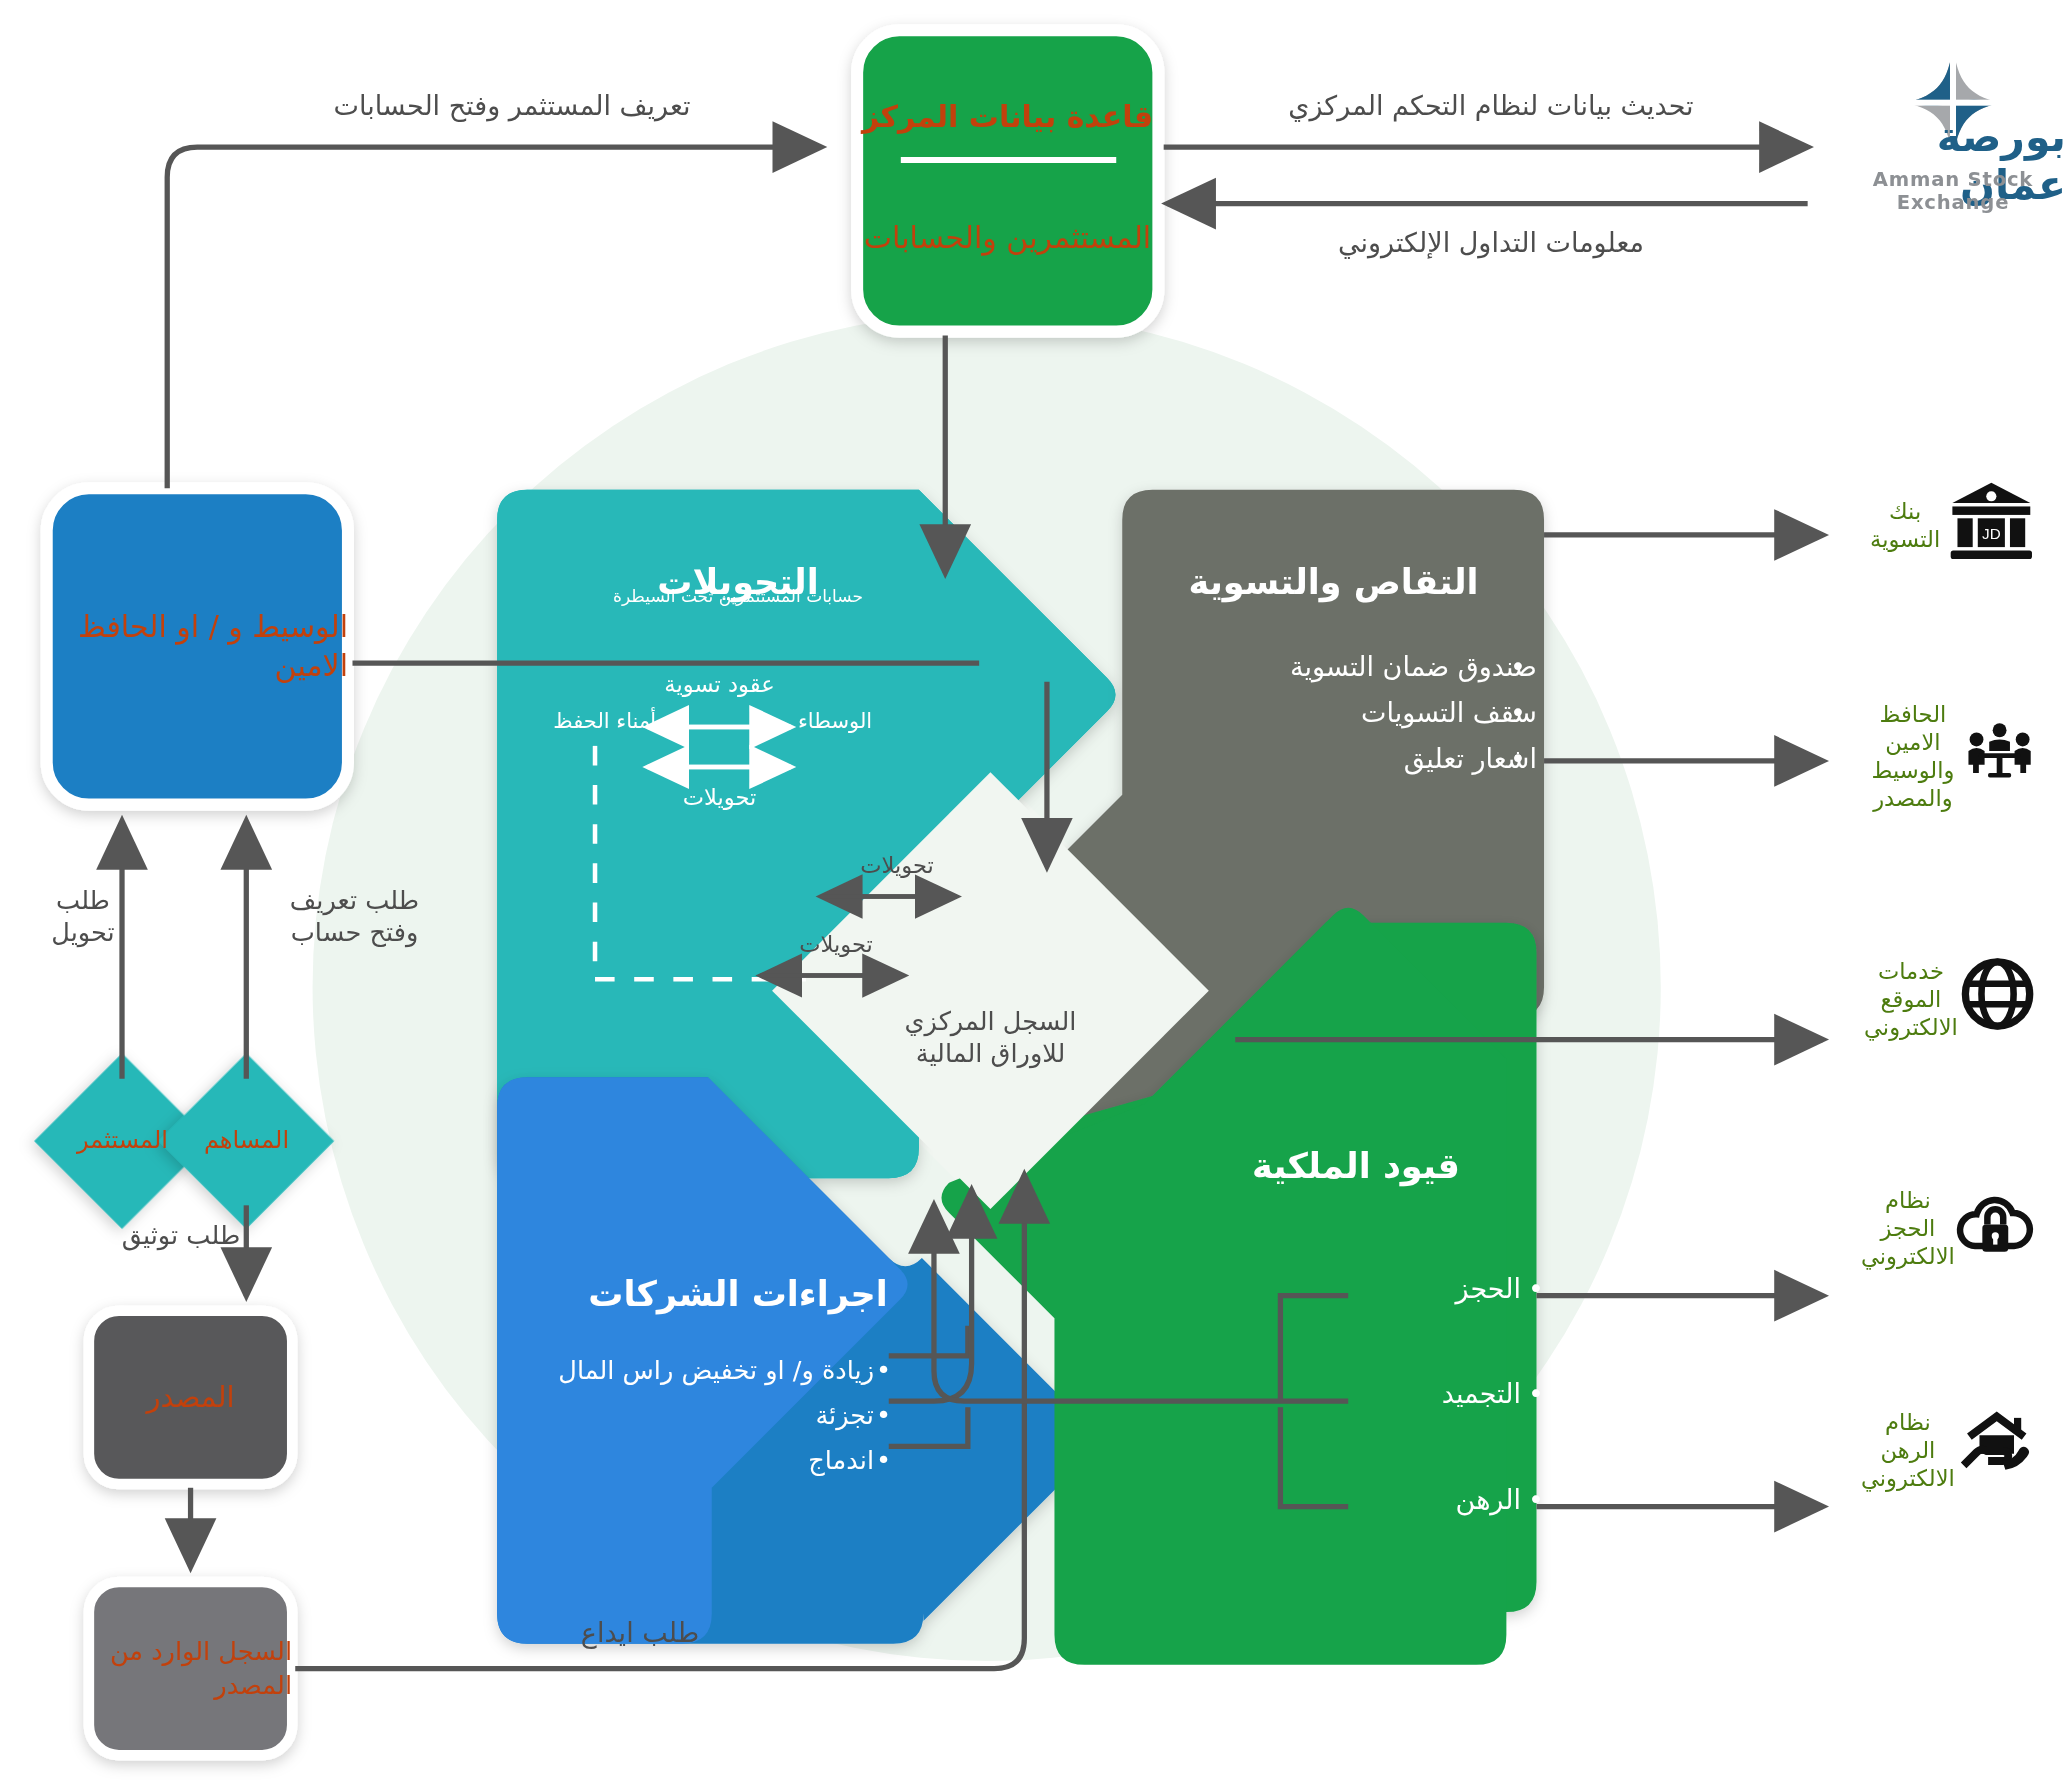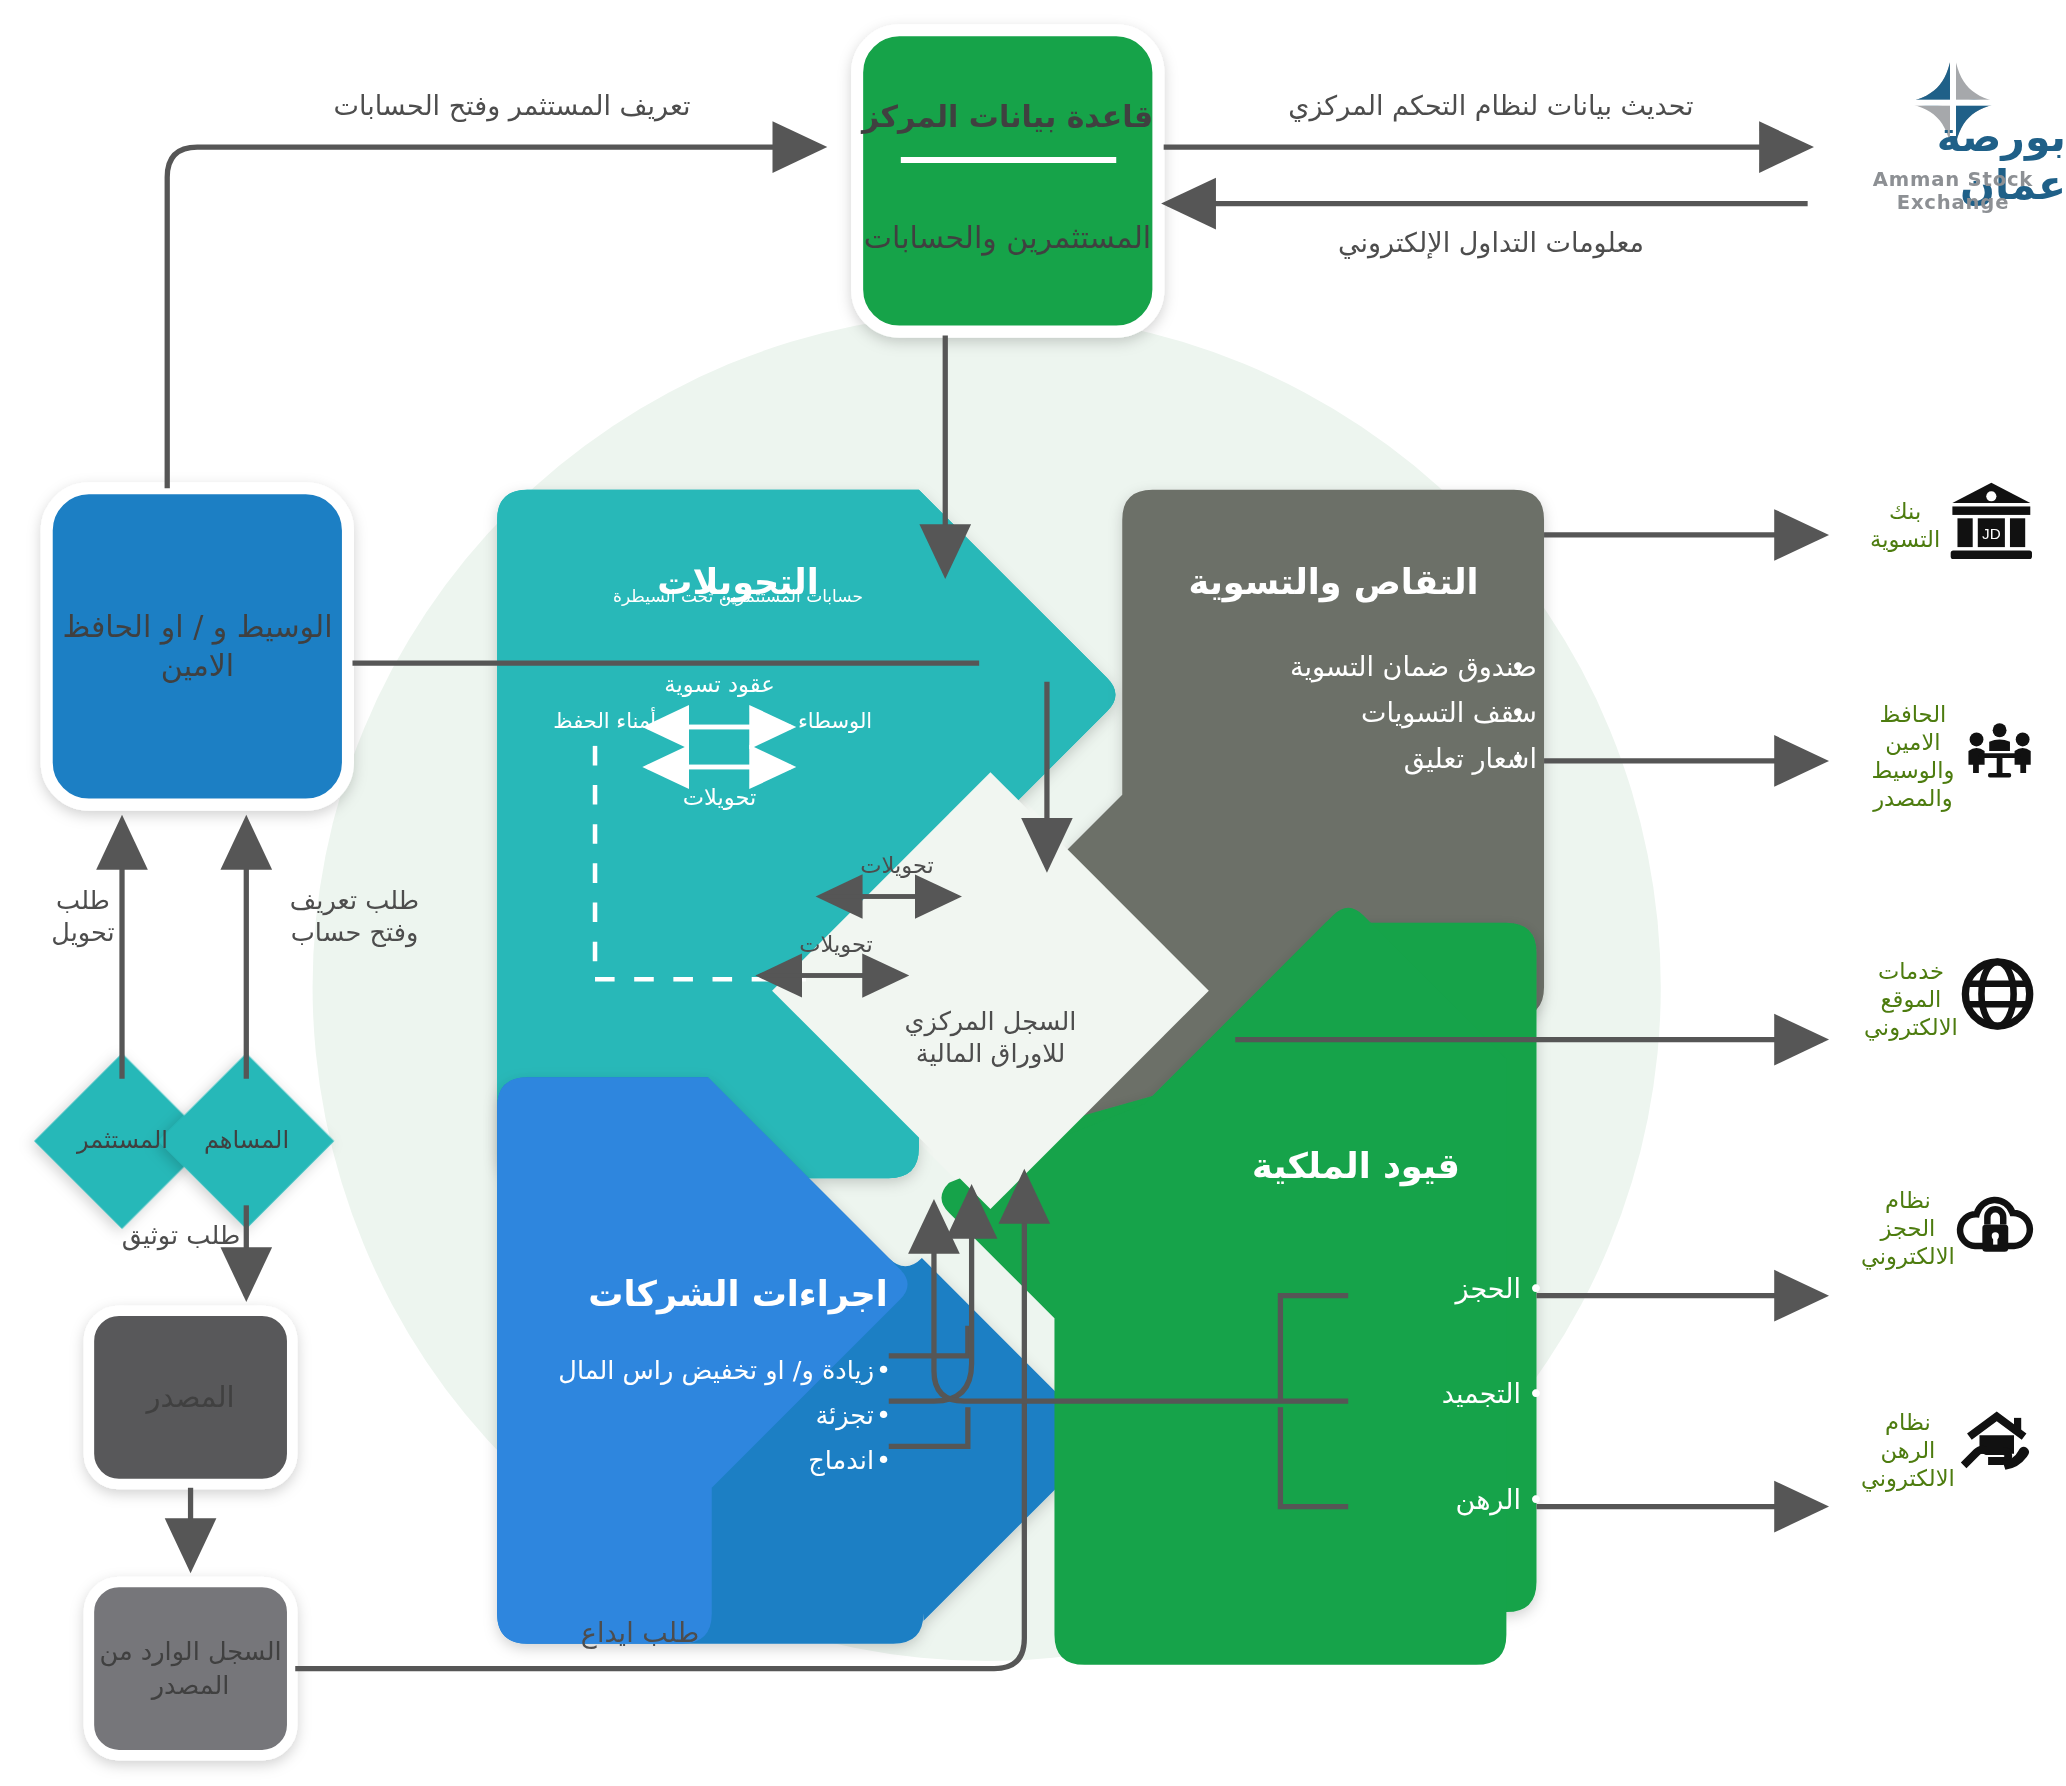--- a/index.html
+++ b/index.html
@@ -4,21 +4,21 @@
 <style>
   html,body{margin:0;padding:0;background:#ffffff;}
   body{font-family:"DejaVu Sans","Liberation Sans",sans-serif;}
   #stage{position:relative;width:2066px;height:1787px;background:#ffffff;overflow:hidden;}
   svg.layer{position:absolute;left:0;top:0;width:2066px;height:1787px;}
   .lbl{position:absolute;color:#4d4d4d;line-height:1.25;white-space:pre-line;}
   .white{color:#ffffff;}
   .ctr{text-align:center;}
   .bold{font-weight:bold;}
   .box-txt{position:absolute;display:flex;align-items:center;justify-content:center;
-           text-align:center;color:#404040;line-height:1.3;pointer-events:none;}
+           color:#c2410c;line-height:1.3;pointer-events:none;}
   .icon-wrap{position:absolute;display:flex;flex-direction:row;align-items:center;}
   .icon-cap{margin-top:10.5px;text-align:center;color:#4d7c0f;font-size:22.6px;line-height:1.25;
             white-space:pre-line;}
   .bul{display:block;}
 </style>
 </head>
 <body>
 
 <div id="stage">
 

